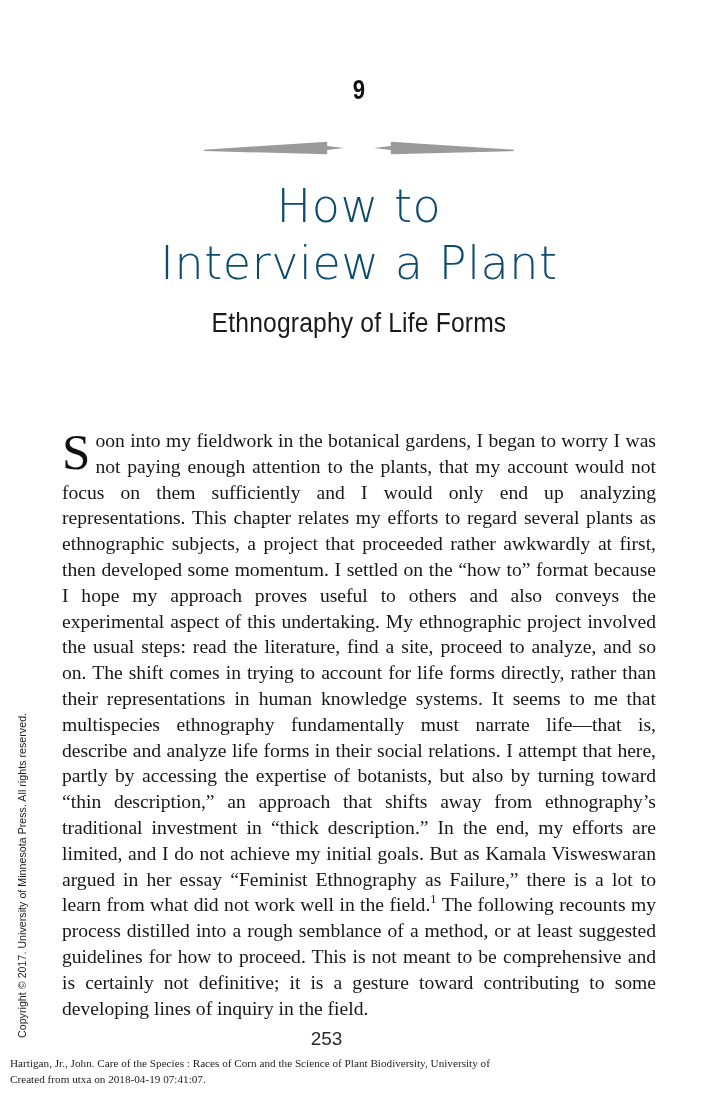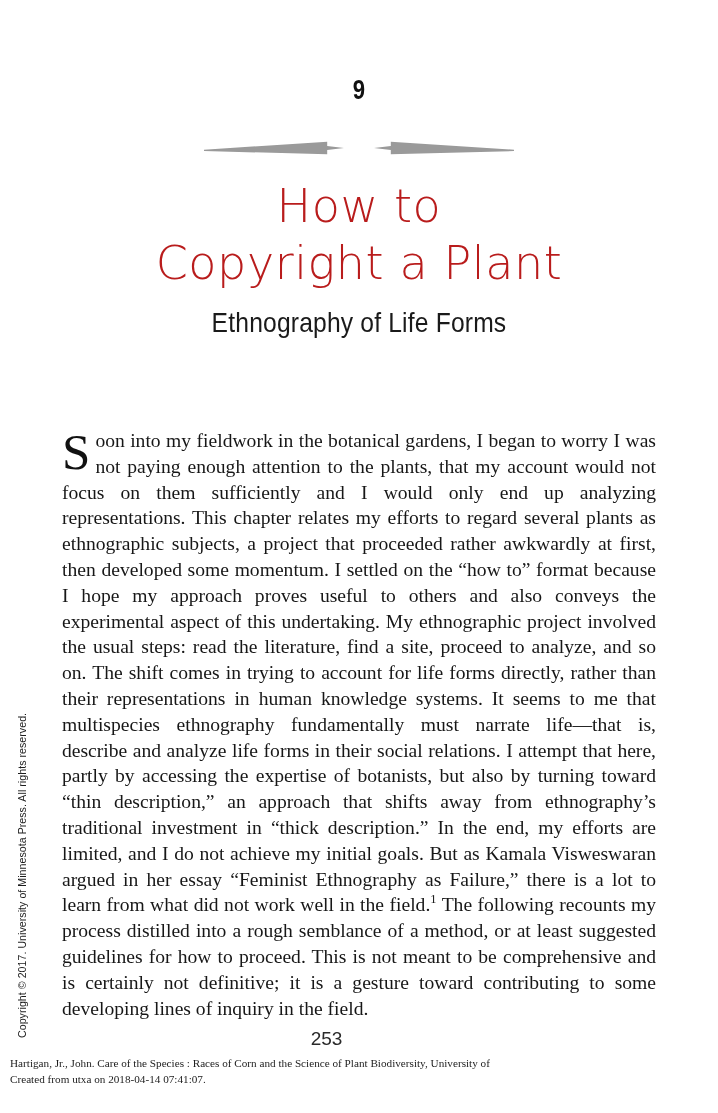--- a/index.html
+++ b/index.html
@@ -78,21 +78,21 @@
     position: absolute;
     top: 178px;
     left: 0;
     width: 718px;
     text-align: center;
     font-family: "DejaVu Sans", "Liberation Sans", sans-serif;
     font-weight: 300;
     font-size: 46px;
     line-height: 57px;
     letter-spacing: 0.6px;
-    color: #b91c1c;
+    color: #0c4a6e;
   }
   .chapter-title .tline { display: block; }
 
   .chapter-subtitle {
     position: absolute;
     top: 307px;
     left: 0;
     width: 718px;
     text-align: center;
     font-family: "Liberation Sans Narrow", "Liberation Sans", "DejaVu Sans", sans-serif;
@@ -167,29 +167,29 @@
 
   <div class="chapter-number">9</div>
 
   <div class="ornament">
     <span class="dart dart-left"></span>
     <span class="dart dart-right"></span>
   </div>
 
   <div class="chapter-title">
     <span class="tline">How to</span>
-    <span class="tline">Copyright a Plant</span>
+    <span class="tline">Interview a Plant</span>
   </div>
 
   <div class="chapter-subtitle">Ethnography of Life Forms</div>
 
   <div class="body-area">
     <p class="body-para"><span class="dropcap">S</span><span>oon into my fieldwork in the botanical gardens, I began to worry I was not paying enough attention to the plants, that my account would not focus on them sufficiently and I would only end up analyzing representations. This chapter relates my efforts to regard several plants as ethnographic subjects, a project that proceeded rather awkwardly at first, then developed some momentum. I settled on the “how to” format because I hope my approach proves useful to others and also conveys the experimental aspect of this undertaking. My ethnographic project involved the usual steps: read the literature, find a site, proceed to analyze, and so on. The shift comes in trying to account for life forms directly, rather than their representations in human knowledge systems. It seems to me that multispecies ethnography fundamentally must narrate life—that is, describe and analyze life forms in their social relations. I attempt that here, partly by accessing the expertise of botanists, but also by turning toward “thin description,” an approach that shifts away from ethnography’s traditional investment in “thick description.” In the end, my efforts are limited, and I do not achieve my initial goals. But as Kamala Visweswaran argued in her essay “Feminist Ethnography as Failure,” there is a lot to learn from what did not work well in the field.</span><span class="fn-ref">1</span><span> The following recounts my process distilled into a rough semblance of a method, or at least suggested guidelines for how to proceed. This is not meant to be comprehensive and is certainly not definitive; it is a gesture toward contributing to some developing lines of inquiry in the field.</span></p>
   </div>
 
   <div class="page-number">253</div>
 
   <div class="citation">
     <span class="cline">Hartigan, Jr., John. Care of the Species : Races of Corn and the Science of Plant Biodiversity, University of</span>
-    <span class="cline">Created from utxa on 2018-04-14 07:41:07.</span>
+    <span class="cline">Created from utxa on 2018-04-19 07:41:07.</span>
   </div>
 
 </div>
 
 </body></html>

